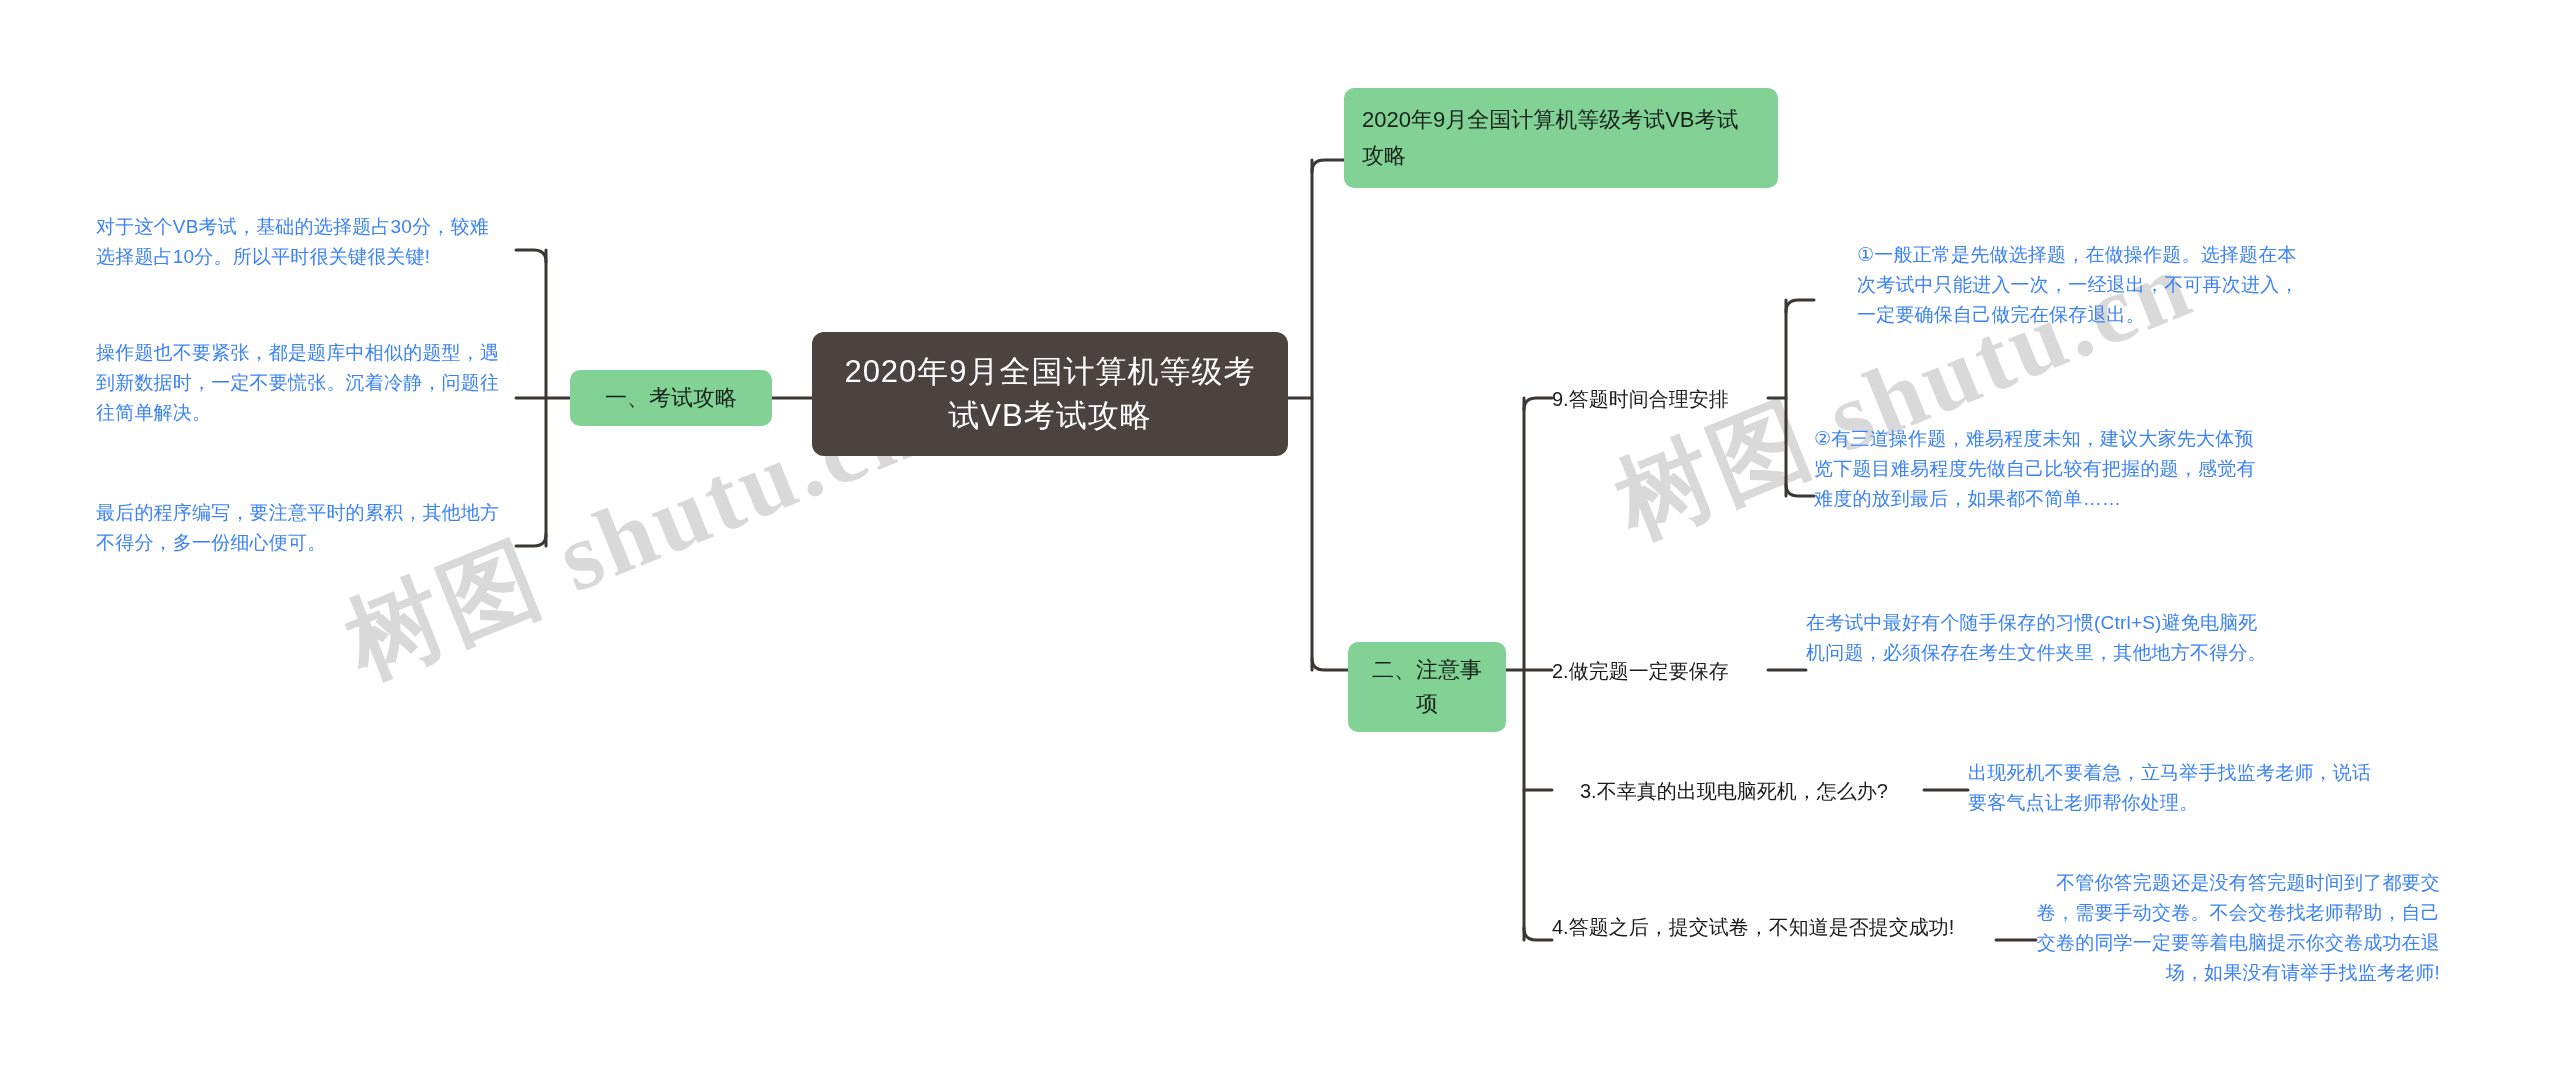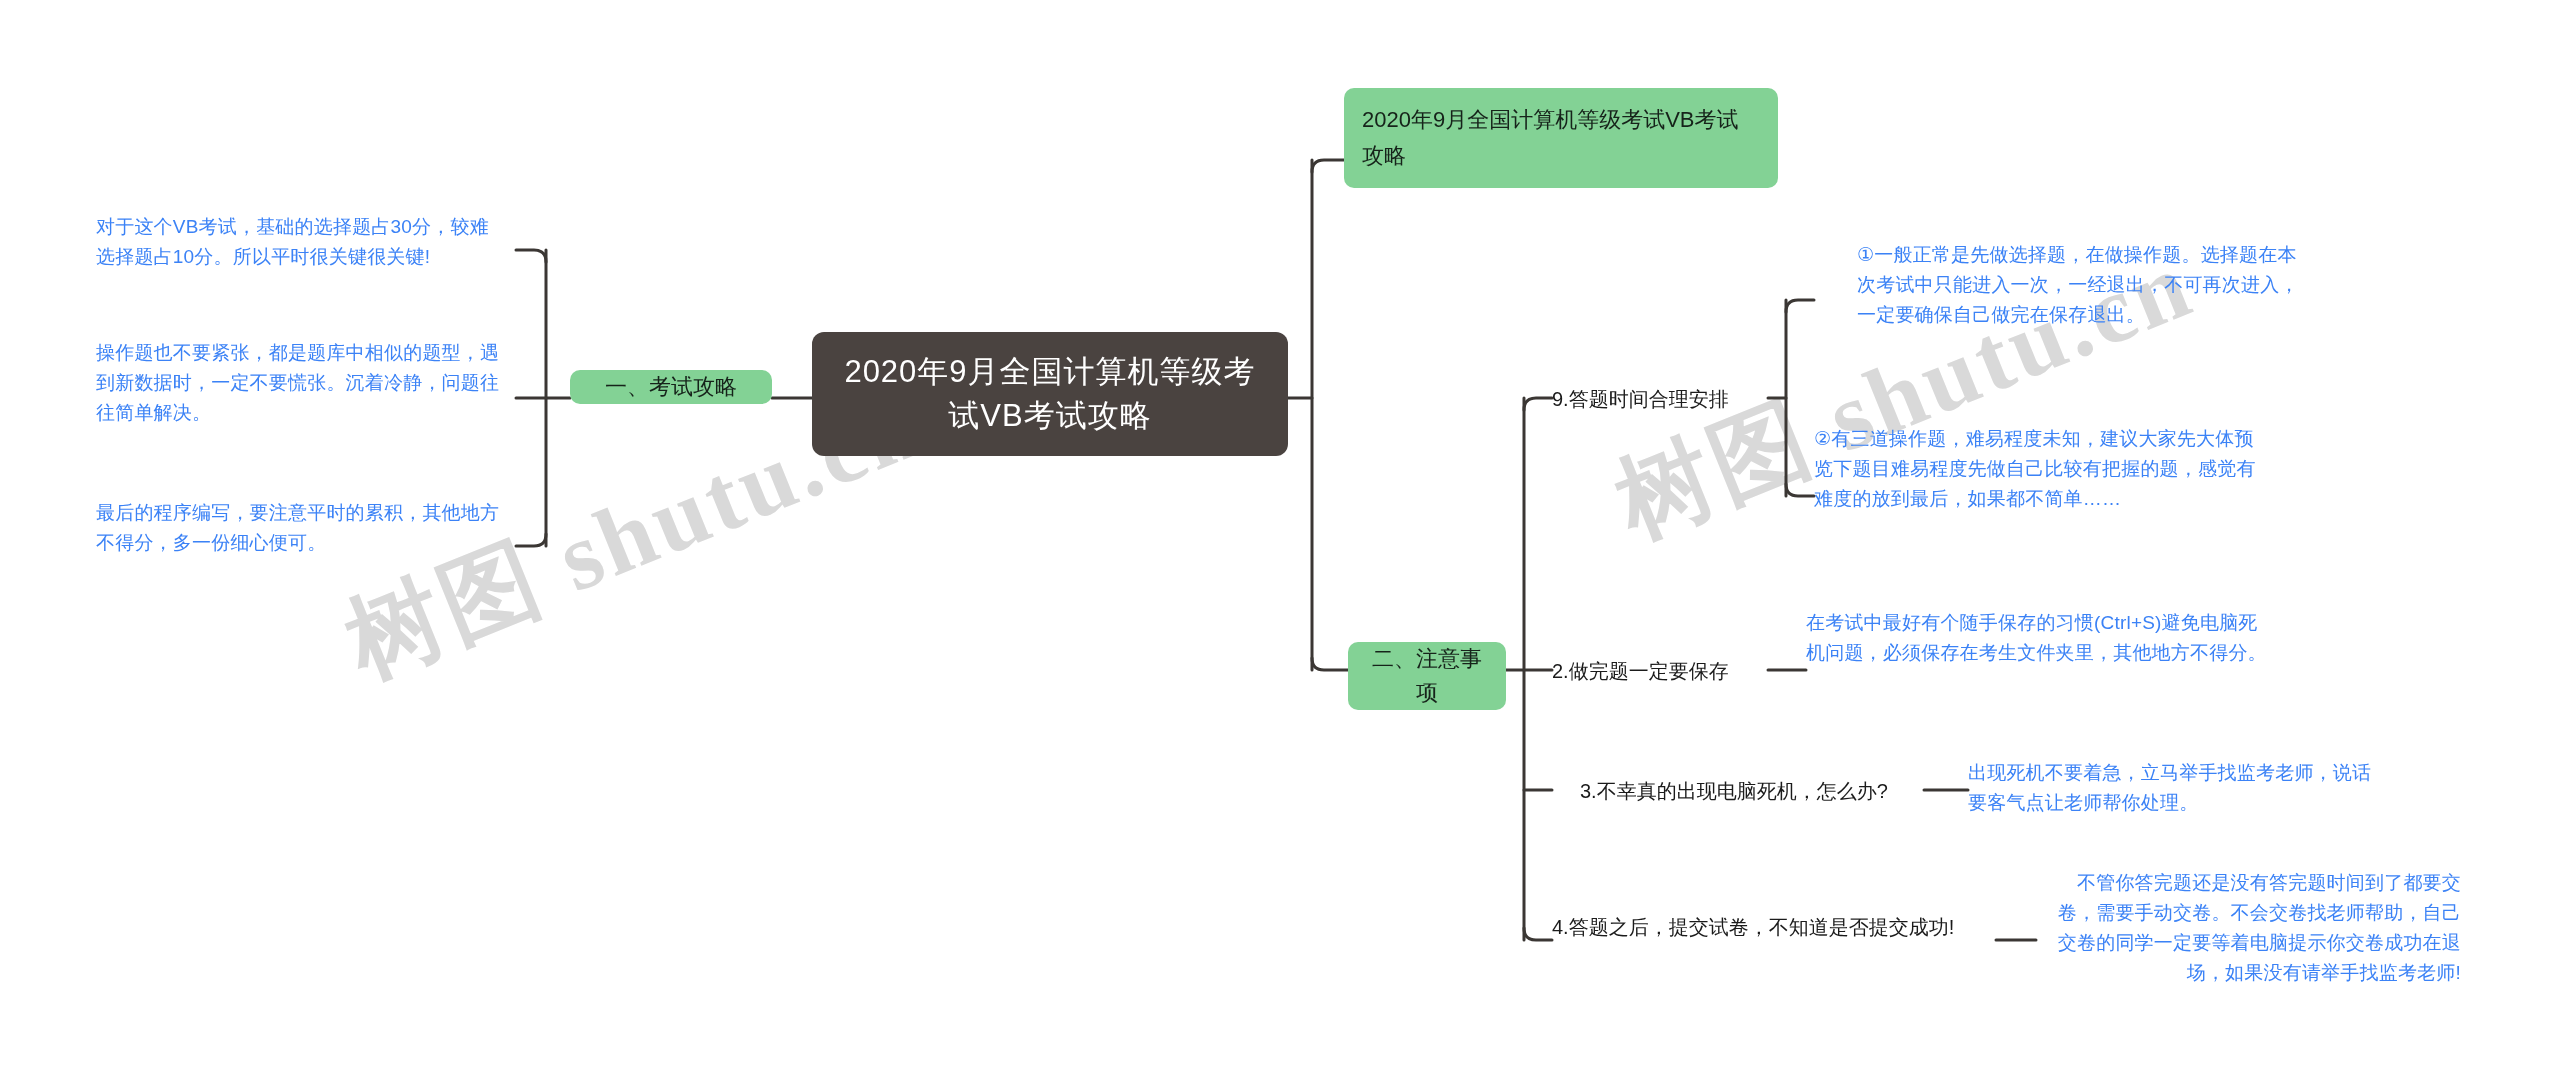--- a/index.html
+++ b/index.html
@@ -71,21 +71,21 @@
     font-size: 31px;
     line-height: 44px;
     padding: 18px 22px;
     letter-spacing: 1px;
   }
 
   .green-node {
     background: #83d295;
     color: #16231a;
     border-radius: 10px;
-    padding: 0 18px;
+    padding: 11px 18px;
     font-size: 22px;
     line-height: 34px;
   }
   .green-node.big {
     font-size: 22px;
     line-height: 36px;
     padding: 14px 18px;
   }
 
   .leaf-text {
@@ -214,17 +214,17 @@
   </div>
 
   <div class="leaf-text" style="left:1806px; top:608px; width:462px;">
     <span>在考试中最好有个随手保存的习惯(Ctrl+S)避免电脑死机问题，必须保存在考生文件夹里，其他地方不得分。</span>
   </div>
 
   <div class="leaf-text" style="left:1968px; top:758px; width:420px;">
     <span>出现死机不要着急，立马举手找监考老师，说话要客气点让老师帮你处理。</span>
   </div>
 
-  <div class="leaf-text r-align" style="left:2036px; top:868px; width:404px;margin-left:21px;">
+  <div class="leaf-text r-align" style="left:2036px; top:868px; width:404px;">
     <span>不管你答完题还是没有答完题时间到了都要交卷，需要手动交卷。不会交卷找老师帮助，自己交卷的同学一定要等着电脑提示你交卷成功在退场，如果没有请举手找监考老师!</span>
   </div>
 
 </div>
 
 </body></html>

